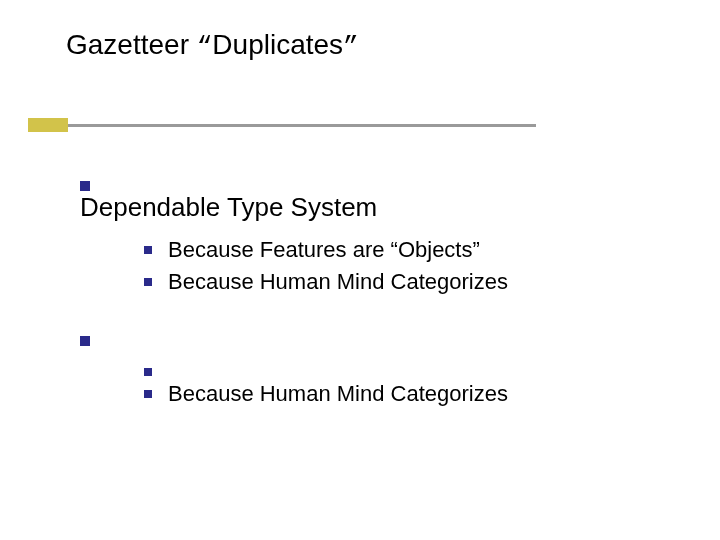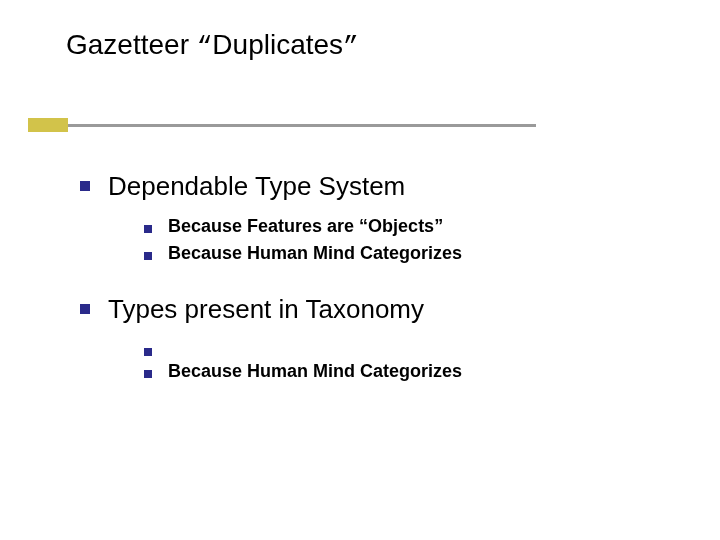--- a/index.html
+++ b/index.html
@@ -59,20 +59,21 @@
   .content {
     position: absolute;
     left: 80px;
     top: 170px;
     width: 580px;
   }
   .lvl1 {
     display: flex;
     align-items: flex-start;
     margin-bottom: 12px;
+    flex-direction: column;
   }
   .lvl1 .b1 {
     width: 10px;
     height: 10px;
     background: #2a2a8a;
     flex: 0 0 auto;
     margin-top: 11px;
     margin-right: 18px;
   }
   .lvl1 .t1 {
@@ -90,23 +91,22 @@
   }
   .lvl2 .b2 {
     width: 8px;
     height: 8px;
     background: #2a2a8a;
     flex: 0 0 auto;
     margin-top: 10px;
     margin-right: 16px;
   }
   .lvl2 .t2 {
-    font-size: 18px;
+    font-size: 22px;
     line-height: 1.3;
-    font-weight: bold;
   }
 </style>
 </head>
 <body>
 
 <div class="slide">
 
   <div class="title-block">
     <div class="title-line">
       <span>Gazetteer </span><span class="part-num">“</span><span>Duplicates</span><span class="part-num">”</span>
@@ -130,21 +130,20 @@
         <div class="t2">Because Features are “Objects”</div>
       </div>
       <div class="lvl2">
         <div class="b2"></div>
         <div class="t2">Because Human Mind Categorizes</div>
       </div>
     </div>
 
     <div class="lvl1">
       <div class="b1"></div>
-      <div class="t1">Types present in Taxonomy</div>
     </div>
     <div class="sub">
       <div class="lvl2">
         <div class="b2"></div>
       </div>
       <div class="lvl2">
         <div class="b2"></div>
         <div class="t2">Because Human Mind Categorizes</div>
       </div>
     </div>

